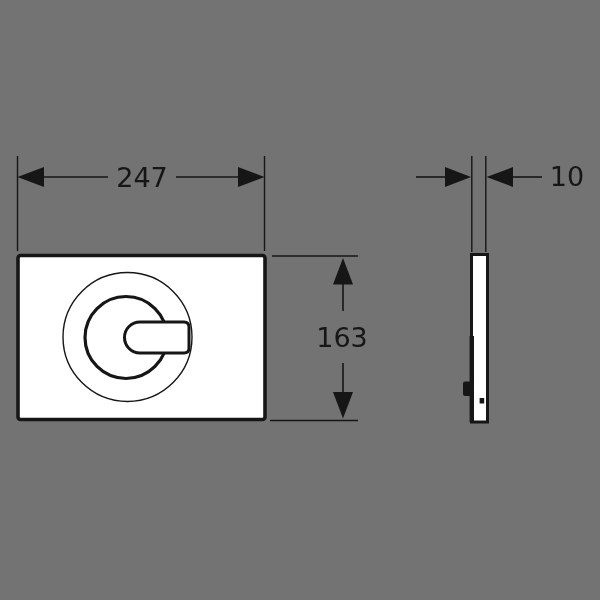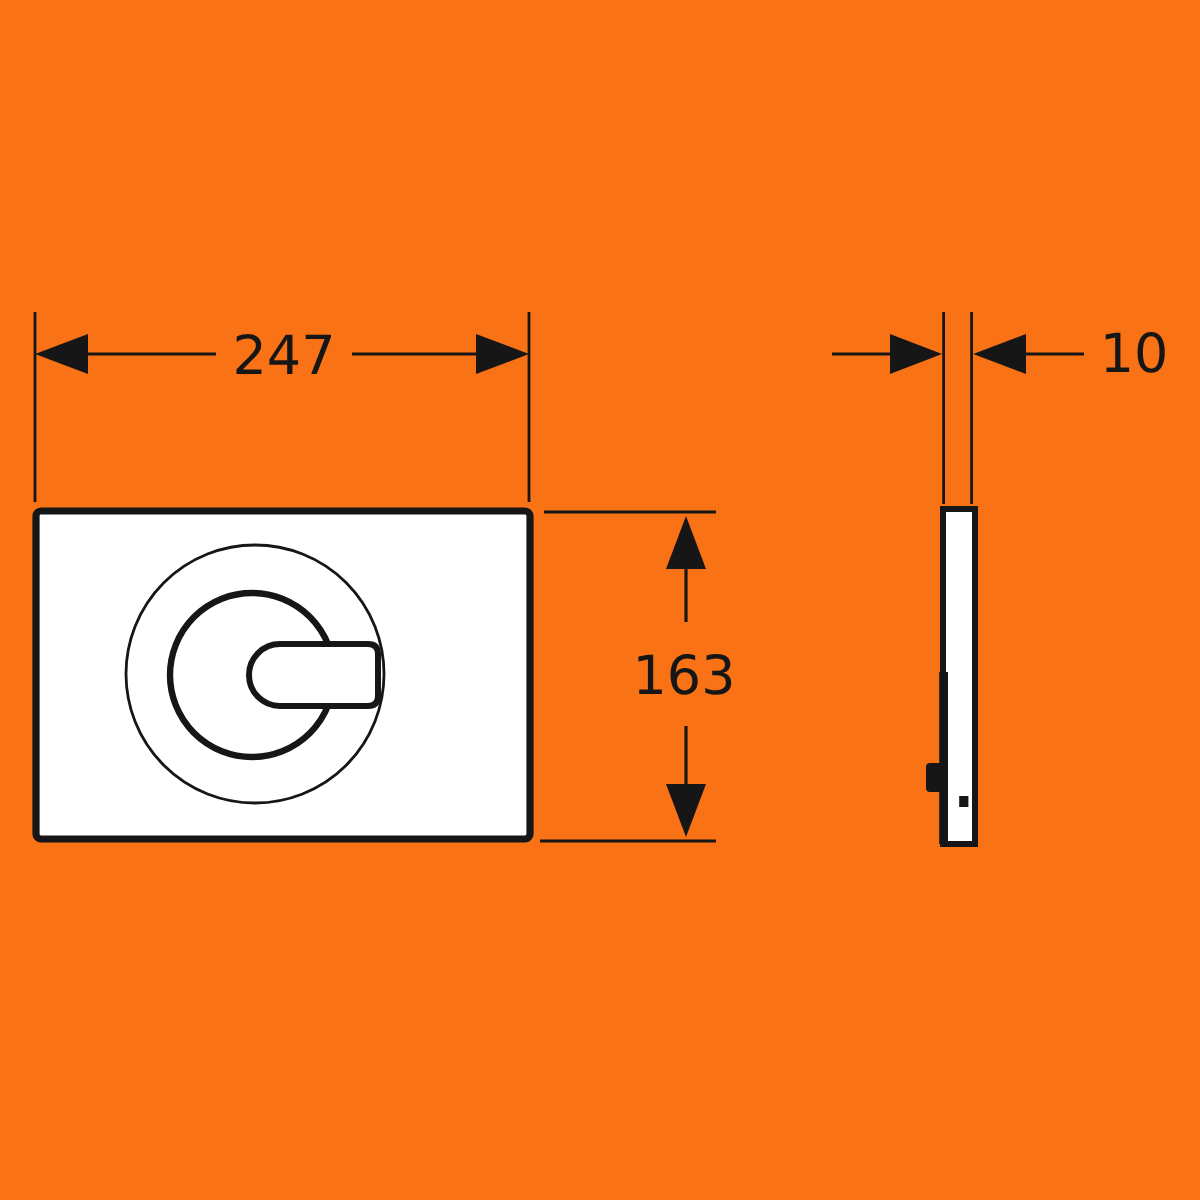--- a/index.html
+++ b/index.html
@@ -4,21 +4,21 @@
 <style>
   html, body {
     margin: 0;
     padding: 0;
     background: #ffffff;
   }
   .canvas {
     position: relative;
     width: 600px;
     height: 600px;
-    background: #f97316;
+    background: #737373;
     font-family: "DejaVu Sans", "Liberation Sans", sans-serif;
     overflow: hidden;
   }
   svg { display: block; }
   .dim-label {
     font-family: "DejaVu Sans", "Liberation Sans", sans-serif;
     font-size: 27px;
     fill: #161616;
   }
 </style>

